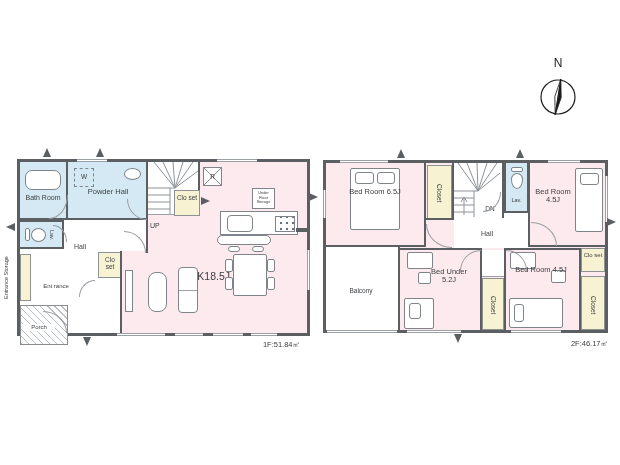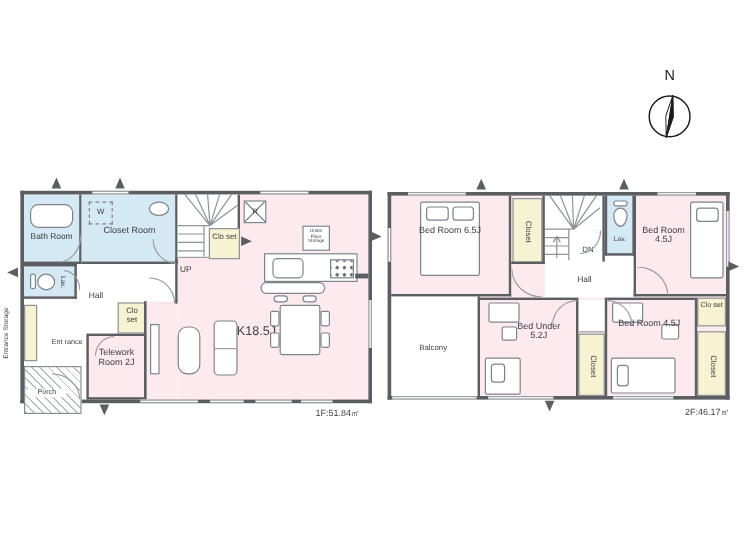--- a/index.html
+++ b/index.html
@@ -57,21 +57,21 @@
     <div class="a pink" style="left:103px;top:92px;width:28px;height:82px"></div>
 
     <div class="a blue" style="left:3px;top:3px;width:48px;height:58px;border-right:2px solid #5b5f62;border-bottom:2px solid #5b5f62">
       <div class="furn" style="left:5px;top:8px;width:36px;height:20px;border-radius:7px"></div>
       <div class="lbl" style="left:2px;top:32px;width:42px">Bath Room</div>
     </div>
     <div class="a blue" style="left:51px;top:3px;width:80px;height:58px;border-right:2px solid #5b5f62;border-bottom:2px solid #5b5f62">
       <div class="dash" style="left:6px;top:6px;width:20px;height:19px"></div>
       <div class="lbl" style="left:6px;top:11px;width:20px;font-size:6.5px">W</div>
       <div class="furn" style="left:56px;top:6px;width:17px;height:12px;border-radius:50%"></div>
-      <div class="lbl" style="left:14px;top:26px;width:52px;font-size:7.5px">Closet Room</div>
+      <div class="lbl" style="left:14px;top:26px;width:52px;font-size:7.5px">Powder Hall</div>
     </div>
 
     <div class="a wht" style="left:131px;top:3px;width:52px;height:53px;border-right:2px solid #5b5f62;border-bottom:1px solid #9aa0a4">
       <svg width="50" height="52" viewBox="0 0 50 52">
         <path d="M27 26 L6 0 M27 26 L15 0 M27 26 L25 0 M27 26 L35 0 M27 26 L45 0 M27 26 L50 9 M0 26 H27 M0 33 H22 M0 40 H22 M0 47 H22 M22 26 V52" stroke="#8d9297" stroke-width="1" fill="none"></path>
       </svg>
     </div>
     <div class="a yel" style="left:157px;top:31px;width:26px;height:26px">
       <div class="lbl" style="left:1px;top:3px;width:22px;font-size:6.5px">Clo set</div>
     </div>
@@ -84,23 +84,20 @@
       <div class="lbl vt" style="left:29px;top:3px;height:20px;font-size:5.5px">Lav.</div>
     </div>
 
     <div class="lbl" style="left:48px;top:84px;width:30px">Hall</div>
     <div class="a yel" style="left:81px;top:93px;width:24px;height:26px">
       <div class="lbl" style="left:1px;top:3px;width:20px;font-size:6.5px">Clo set</div>
     </div>
     <div class="a yel" style="left:3px;top:95px;width:11px;height:47px"></div>
     <div class="lbl vtu" style="left:-13px;top:88px;height:62px;font-size:5.5px;line-height:1">Entrance Storage</div>
 
-    <div class="a pink" style="left:55px;top:119px;width:50px;height:55px;border:2px solid #5b5f62">
-      <div class="lbl" style="left:4px;top:10px;width:38px;font-size:7.5px">Telework Room 2J</div>
-    </div>
 
     <div class="lbl" style="left:26px;top:124px;width:26px;font-size:6px">Ent rance</div>
     <div class="a wht hatch" style="left:3px;top:146px;width:48px;height:40px;border:1px solid #898d90;z-index:6">
       <div class="lbl" style="left:2px;top:18px;width:32px;font-size:6px;background:#fff">Porch</div>
     </div>
 
     <div class="w" style="left:129px;top:56px;width:2px;height:38px"></div>
     <div class="w" style="left:103px;top:92px;width:2px;height:82px"></div>
 
     <div class="lbl" style="left:152px;top:112px;width:76px;font-size:10.5px">LDK18.5J</div>

